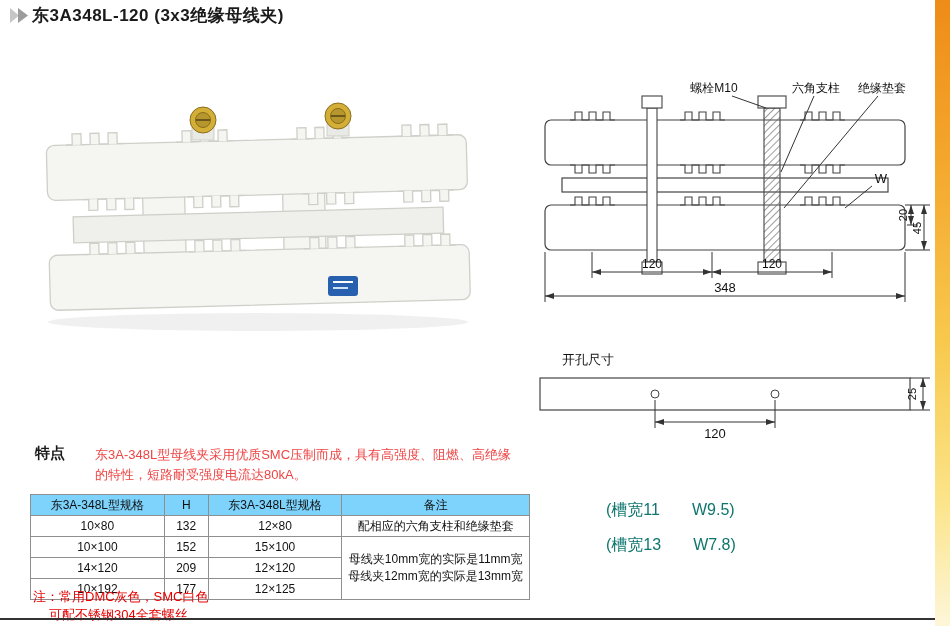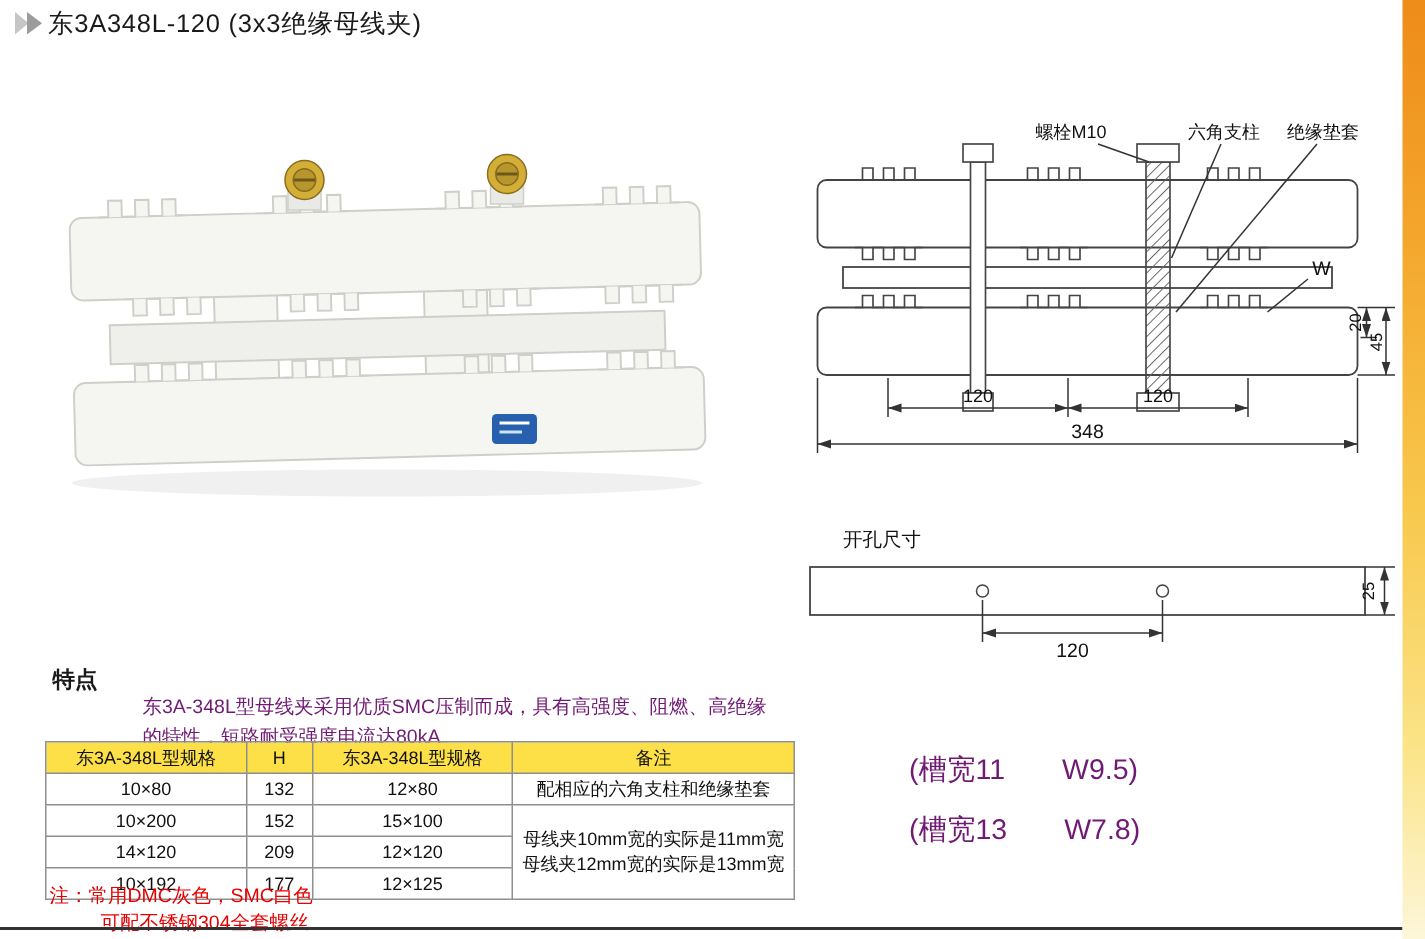--- a/index.html
+++ b/index.html
@@ -1,30 +1,30 @@
 <!DOCTYPE html>
 <html><head>
 <meta charset="utf-8">
 <style>
   html,body{margin:0;padding:0;background:#fff;}
   .page{
     position:relative;width:950px;height:626px;background:#fff;overflow:hidden;
     font-family:"Liberation Sans","DejaVu Sans",sans-serif;color:#1a1a1a;
   }
   .abs{position:absolute;}
-  .page-title{font-size:17px;font-weight:normal;letter-spacing:.5px;}
+  .page-title{font-size:17px;font-weight:bold;letter-spacing:.5px;}
   .features-heading{font-size:15px;font-weight:bold;}
-  .features-text{font-size:13px;line-height:1.55;color:#701a75;margin-top:16px;}
+  .features-text{font-size:13px;line-height:1.55;color:#ef4444;}
   table.spec{border-collapse:collapse;font-size:12px;color:#111;}
   table.spec th,table.spec td{
     border:1px solid #8f8f8f;text-align:center;vertical-align:middle;
     padding:1px 4px;height:18px;font-weight:normal;
   }
-  table.spec th{background:#fde047;}
-  .side-note{font-size:19px;color:#701a75;margin-bottom:14px;white-space:pre;}
+  table.spec th{background:#7dd3fc;}
+  .side-note{font-size:16px;color:#0f766e;margin-bottom:14px;white-space:pre;}
   .footnote{color:#e60000;font-weight:normal;font-size:13px;line-height:1.35;}
   .bottom-rule{background:#333;}
   .gradient-bar{background:linear-gradient(180deg,#ee8c18 0%,#f4a62c 25%,#f8c94e 55%,#fbe489 80%,#fdf6d9 100%);}
   svg text{font-family:"Liberation Sans","DejaVu Sans",sans-serif;fill:#111;}
 </style>
 </head>
 <body>
 
 <div class="page">
 
@@ -194,21 +194,21 @@
       <th>东3A-348L型规格</th>
       <th>备注</th>
     </tr>
     <tr>
       <td>10×80</td>
       <td>132</td>
       <td>12×80</td>
       <td>配相应的六角支柱和绝缘垫套</td>
     </tr>
     <tr>
-      <td>10×200</td>
+      <td>10×100</td>
       <td>152</td>
       <td>15×100</td>
       <td rowspan="3">
         <div>母线夹10mm宽的实际是11mm宽</div>
         <div>母线夹12mm宽的实际是13mm宽</div>
       </td>
     </tr>
     <tr>
       <td>14×120</td>
       <td>209</td>
@@ -222,18 +222,18 @@
   </tbody>
     </table>
 
   <div class="abs" style="left:606px;top:500px">
     <div class="side-note">(槽宽11　　W9.5)</div>
     <div class="side-note">(槽宽13　　W7.8)</div>
   </div>
 
   <div class="abs footnote" style="left:33px;top:588px">
     <div>注：常用DMC灰色，SMC白色</div>
-    <div style="margin-left:34px">可配不锈钢304全套螺丝</div>
+    <div style="margin-left:16px">可配不锈钢304全套螺丝</div>
   </div>
 
   <div class="abs bottom-rule" style="left:0;top:618px;width:935px;height:2px"></div>
   <div class="abs gradient-bar" style="left:935px;top:0;width:15px;height:626px"></div>
 </div>
 
 </body></html>

